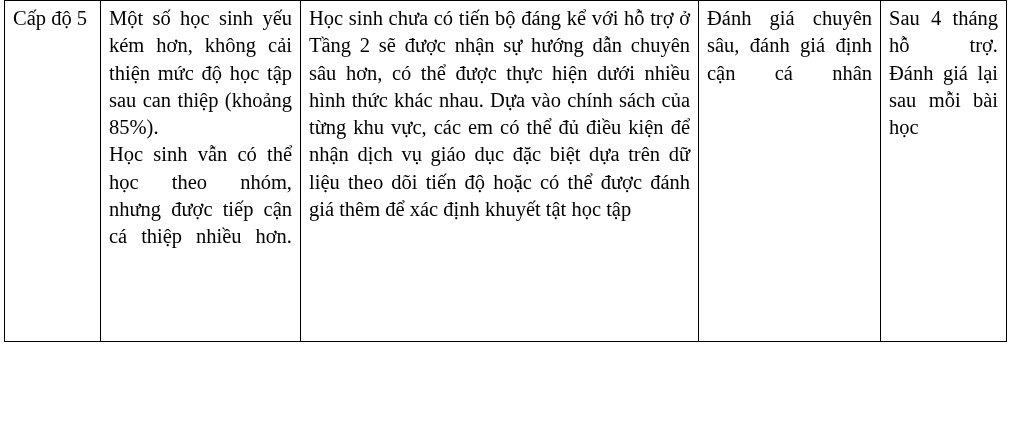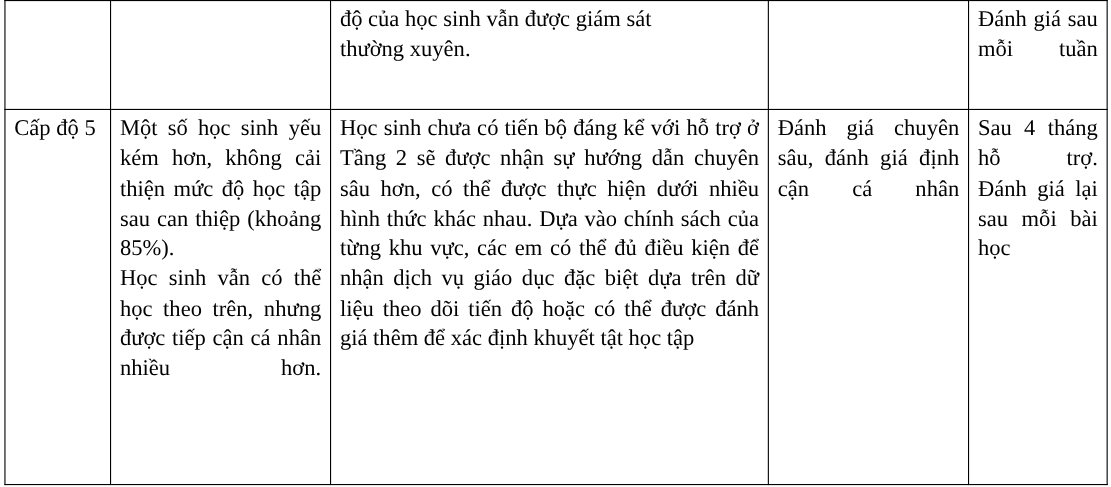--- a/index.html
+++ b/index.html
@@ -74,39 +74,27 @@
 <div class="page">
   <table class="doc-table">
     <colgroup>
       <col class="c1">
       <col class="c2">
       <col class="c3">
       <col class="c4">
       <col class="c5">
     </colgroup>
     <tbody>
-      <tr class="row-partial">
-        <td class="empty"></td>
-        <td class="empty"></td>
-        <td>
-          <div class="justify-block">độ của học sinh vẫn được giám sát</div>
-          <div>thường xuyên.</div>
-        </td>
-        <td class="empty"></td>
-        <td>
-          <div class="just-stretch">Đánh giá sau mỗi tuần</div>
-        </td>
-      </tr>
       <tr class="row-main">
         <td>
           <div>Cấp độ 5</div>
         </td>
         <td>
           <p class="just-stretch">Một số học sinh yếu kém hơn, không cải thiện mức độ học tập sau can thiệp (khoảng 85%).</p>
-          <p class="just-stretch">Học sinh vẫn có thể học theo trên, nhưng được tiếp cận cá nhân nhiều hơn.</p>
+          <p class="just-stretch">Học sinh vẫn có thể học theo nhóm, nhưng được tiếp cận cá thiệp nhiều hơn.</p>
         </td>
         <td>
           <p class="justify-block">Học sinh chưa có tiến bộ đáng kể với hỗ trợ ở Tầng 2 sẽ được nhận sự hướng dẫn chuyên sâu hơn, có thể được thực hiện dưới nhiều hình thức khác nhau. Dựa vào chính sách của từng khu vực, các em có thể đủ điều kiện để nhận dịch vụ giáo dục đặc biệt dựa trên dữ liệu theo dõi tiến độ hoặc có thể được đánh giá thêm để xác định khuyết tật học tập</p>
         </td>
         <td>
           <p class="just-stretch">Đánh giá chuyên sâu, đánh giá định cận cá nhân</p>
         </td>
         <td>
           <p class="just-stretch">Sau 4 tháng hỗ trợ.</p>
           <p class="just-stretch">Đánh giá lại sau mỗi bài học</p>

